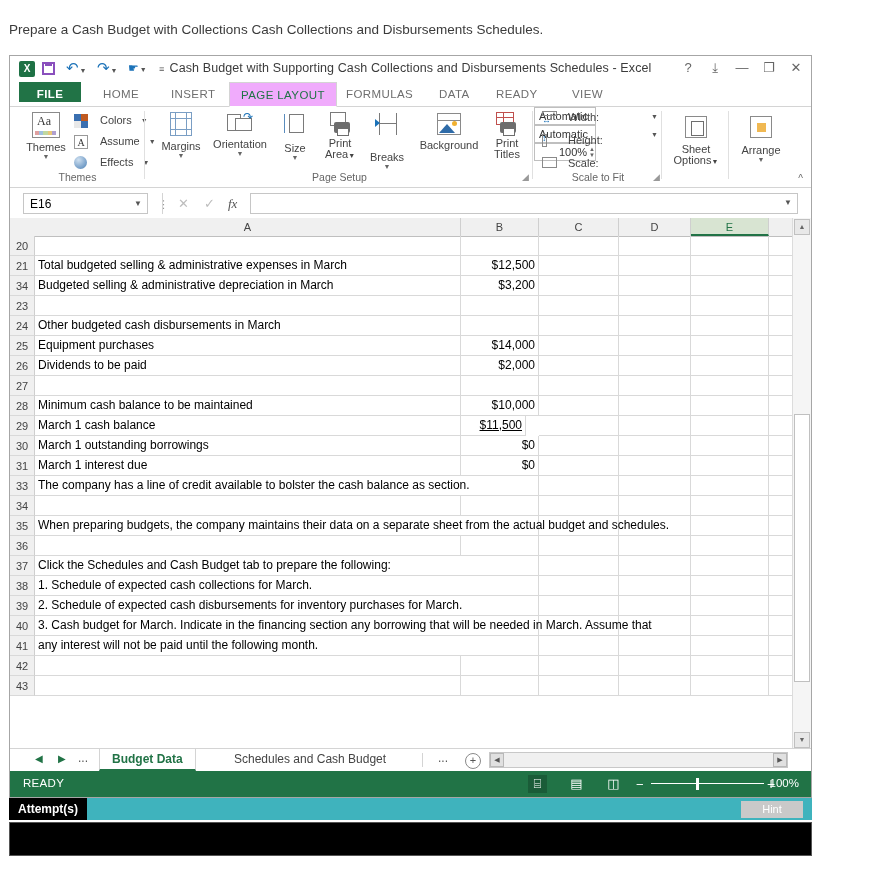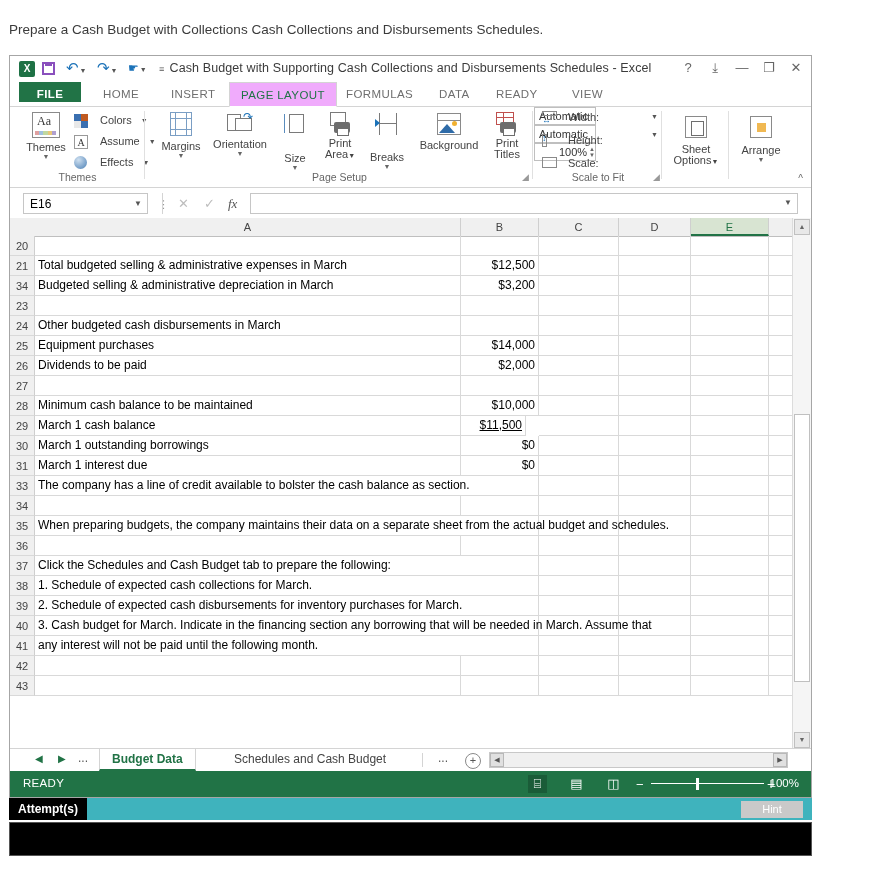--- a/index.html
+++ b/index.html
@@ -263,21 +263,21 @@
             <span class="ar">↷</span>
           </div>
         <div class="lbl" style="margin-top:2px;">Orientation</div>
         <div class="dd">▼</div>
       </div>
       <div class="bigbtn" style="left:128px;top:5px;width:42px;">
         <div class="ico-box size-ico">
             <span class="vb"></span>
             <span class="pg"></span>
           </div>
-        <div class="lbl" style="margin-top:16px;">Size</div>
+        <div class="lbl" style="margin-top:6px;">Size</div>
         <div class="dd">▼</div>
       </div>
       <div class="bigbtn" style="left:172px;top:5px;width:44px;">
         <div class="ico-box printarea-ico">
             <span class="pg"></span>
             <span class="pr"></span>
           </div>
         <div class="lbl" style="margin-top:2px;line-height:11px;">Print<br>Area<span style="font-size:7px;">▼</span></div>
       </div>
       <div class="bigbtn" style="left:217px;top:6px;width:48px;">

